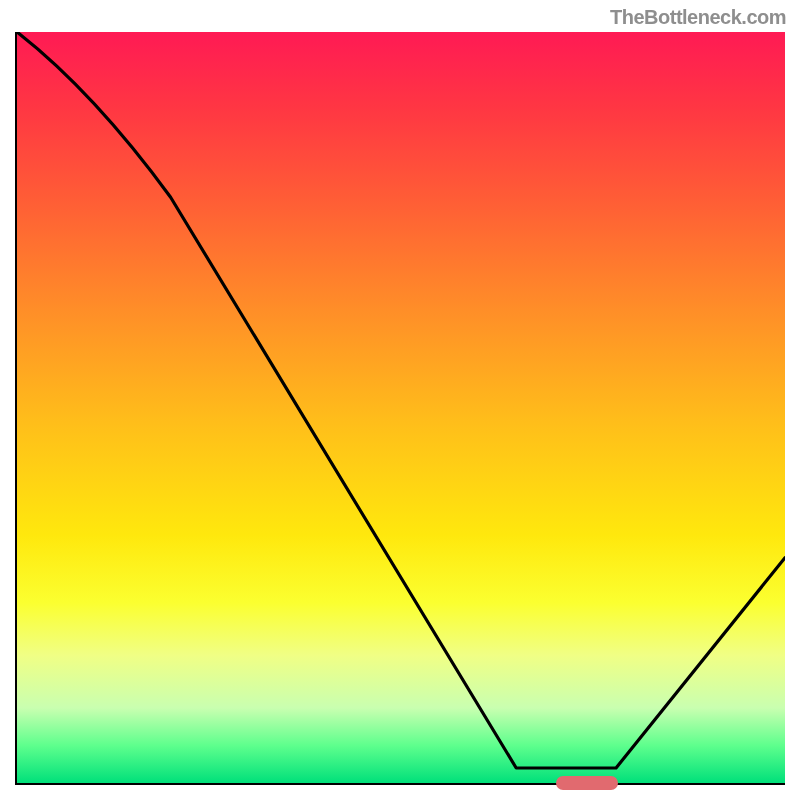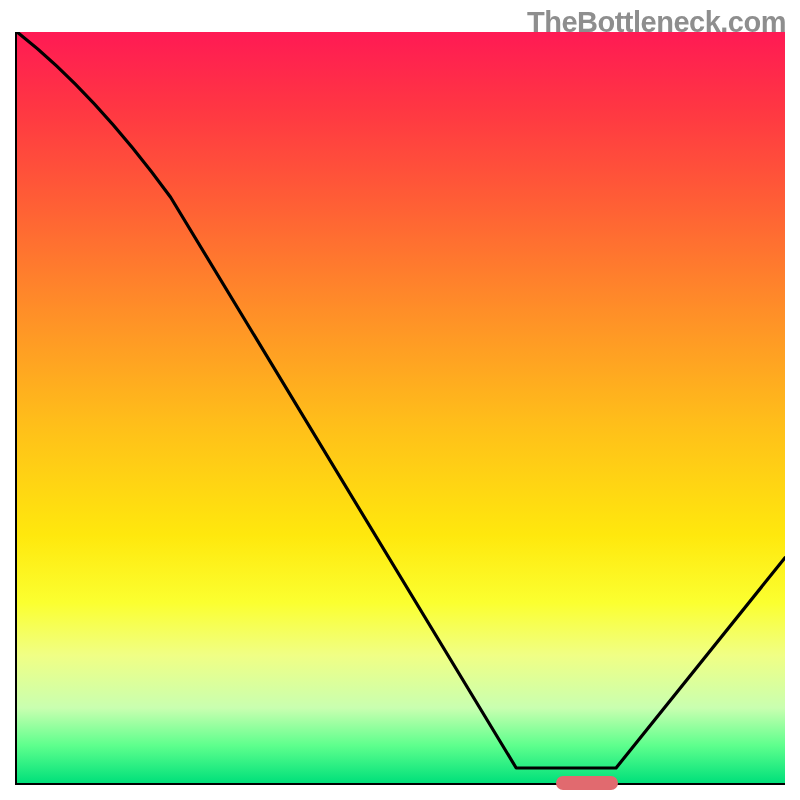--- a/index.html
+++ b/index.html
@@ -29,21 +29,21 @@
       #00e07a 100%);
     border-left: 2px solid #000;
     border-bottom: 2px solid #000;
   }
   .watermark {
     position: absolute;
     top: 6px;
     right: 14px;
     font-family: Arial, Helvetica, sans-serif;
     font-weight: 700;
-    font-size: 29px;
+    font-size: 20px;
     color: #8e8e8e;
     letter-spacing: -0.5px;
   }
   svg.curve {
     position: absolute;
     left: 0; top: 0;
     width: 100%; height: 100%;
     pointer-events: none;
   }
   .marker {

